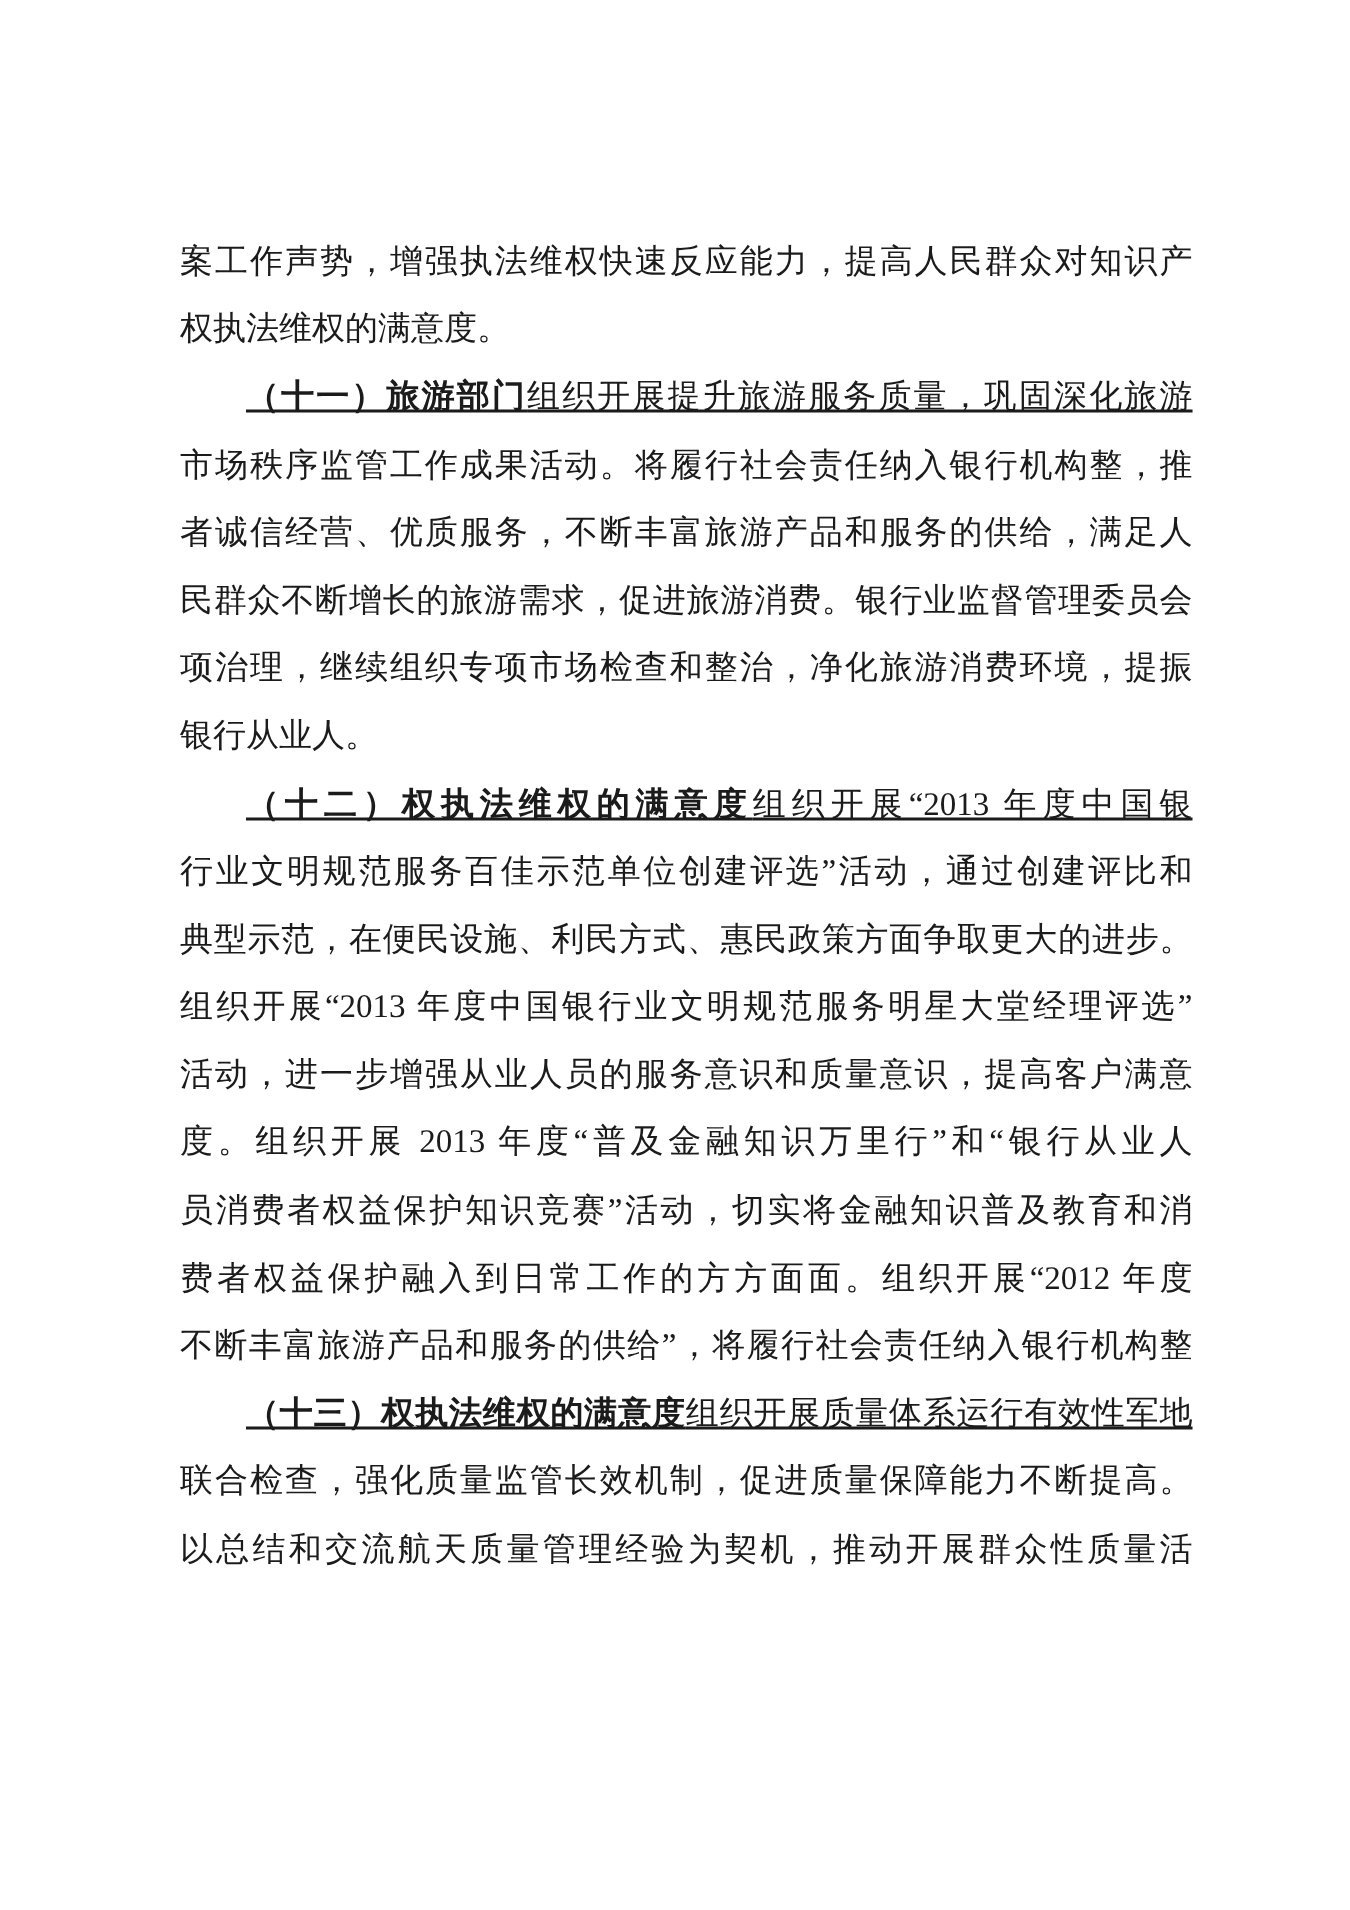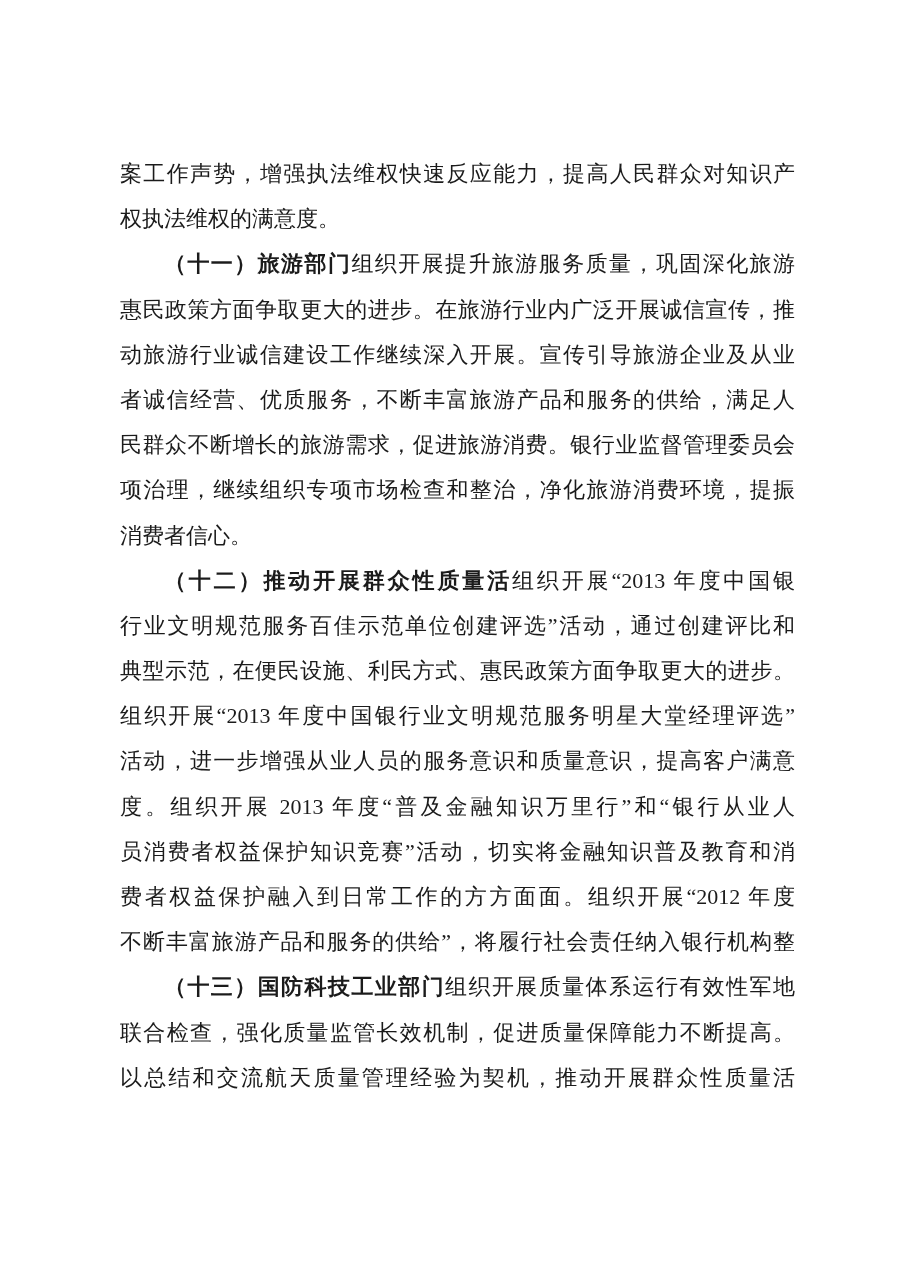--- a/index.html
+++ b/index.html
@@ -26,56 +26,55 @@
     line-height: 45.2px;
     height: 45.2px;
     text-align: justify;
     text-align-last: justify;
     white-space: normal;
   }
   .line.end {
     text-align: center;
     text-align-last: left;
   }
-  .line.indent { text-indent: 2em; }
+  .line.indent { text-indent: 2em; text-decoration: underline; }
   .hd { font-weight: bold; }
 </style>
 </head>
 <body>
 
 <div class="page">
   <div class="text-block">
 
     <div class="para">
       <div class="line">案工作声势，增强执法维权快速反应能力，提高人民群众对知识产</div>
       <div class="line end">权执法维权的满意度。</div>
     </div>
 
     <div class="para">
       <div class="line indent"><span class="hd">（十一）旅游部门</span><span>组织开展提升旅游服务质量，巩固深化旅游</span></div>
-      <div class="line">惠民政策方面争取更大的进步。在旅游行业内广泛开展诚信宣传，推</div>
-      <div class="line">动旅游行业诚信建设工作继续深入开展。宣传引导旅游企业及从业</div>
+      <div class="line">市场秩序监管工作成果活动。将履行社会责任纳入银行机构整，推</div>
       <div class="line">者诚信经营、优质服务，不断丰富旅游产品和服务的供给，满足人</div>
       <div class="line">民群众不断增长的旅游需求，促进旅游消费。银行业监督管理委员会</div>
       <div class="line">项治理，继续组织专项市场检查和整治，净化旅游消费环境，提振</div>
-      <div class="line end">消费者信心。</div>
+      <div class="line end">银行从业人。</div>
     </div>
 
     <div class="para">
-      <div class="line indent"><span class="hd">（十二）推动开展群众性质量活</span><span>组织开展“2013 年度中国银</span></div>
+      <div class="line indent"><span class="hd">（十二）权执法维权的满意度</span><span>组织开展“2013 年度中国银</span></div>
       <div class="line">行业文明规范服务百佳示范单位创建评选”活动，通过创建评比和</div>
       <div class="line">典型示范，在便民设施、利民方式、惠民政策方面争取更大的进步。</div>
       <div class="line">组织开展“2013 年度中国银行业文明规范服务明星大堂经理评选”</div>
       <div class="line">活动，进一步增强从业人员的服务意识和质量意识，提高客户满意</div>
       <div class="line">度。组织开展 2013 年度“普及金融知识万里行”和“银行从业人</div>
       <div class="line">员消费者权益保护知识竞赛”活动，切实将金融知识普及教育和消</div>
       <div class="line">费者权益保护融入到日常工作的方方面面。组织开展“2012 年度</div>
       <div class="line">不断丰富旅游产品和服务的供给”，将履行社会责任纳入银行机构整</div>
     </div>
 
     <div class="para">
-      <div class="line indent"><span class="hd">（十三）国防科技工业部门</span><span>组织开展质量体系运行有效性军地</span></div>
+      <div class="line indent"><span class="hd">（十三）权执法维权的满意度</span><span>组织开展质量体系运行有效性军地</span></div>
       <div class="line">联合检查，强化质量监管长效机制，促进质量保障能力不断提高。</div>
       <div class="line">以总结和交流航天质量管理经验为契机，推动开展群众性质量活</div>
     </div>
 
   </div>
 </div>
 
 </body></html>

